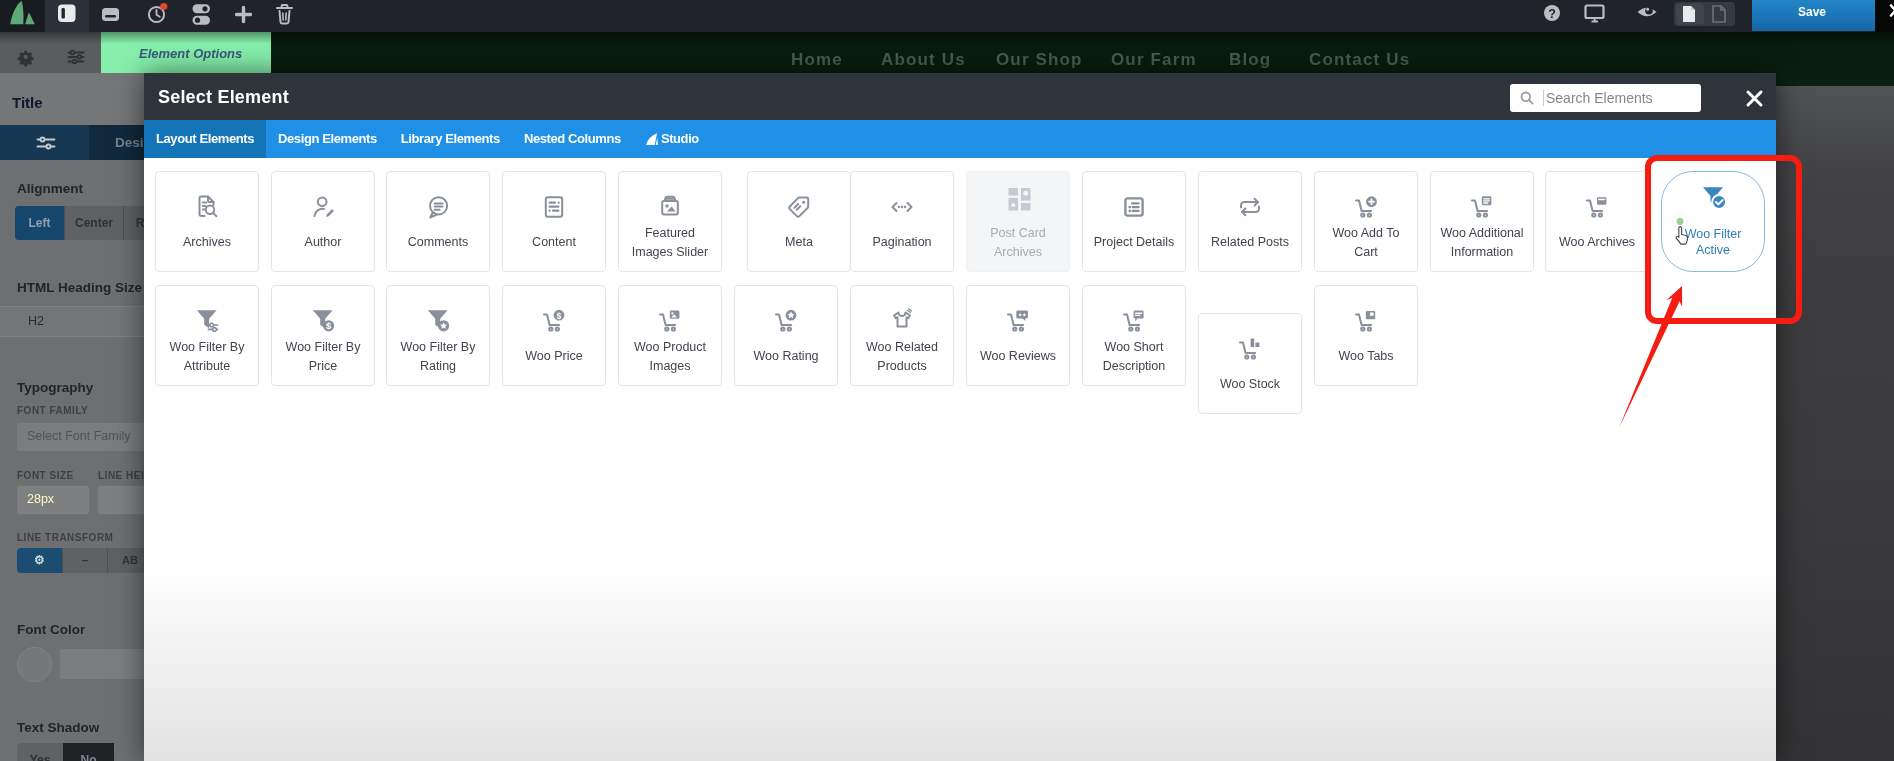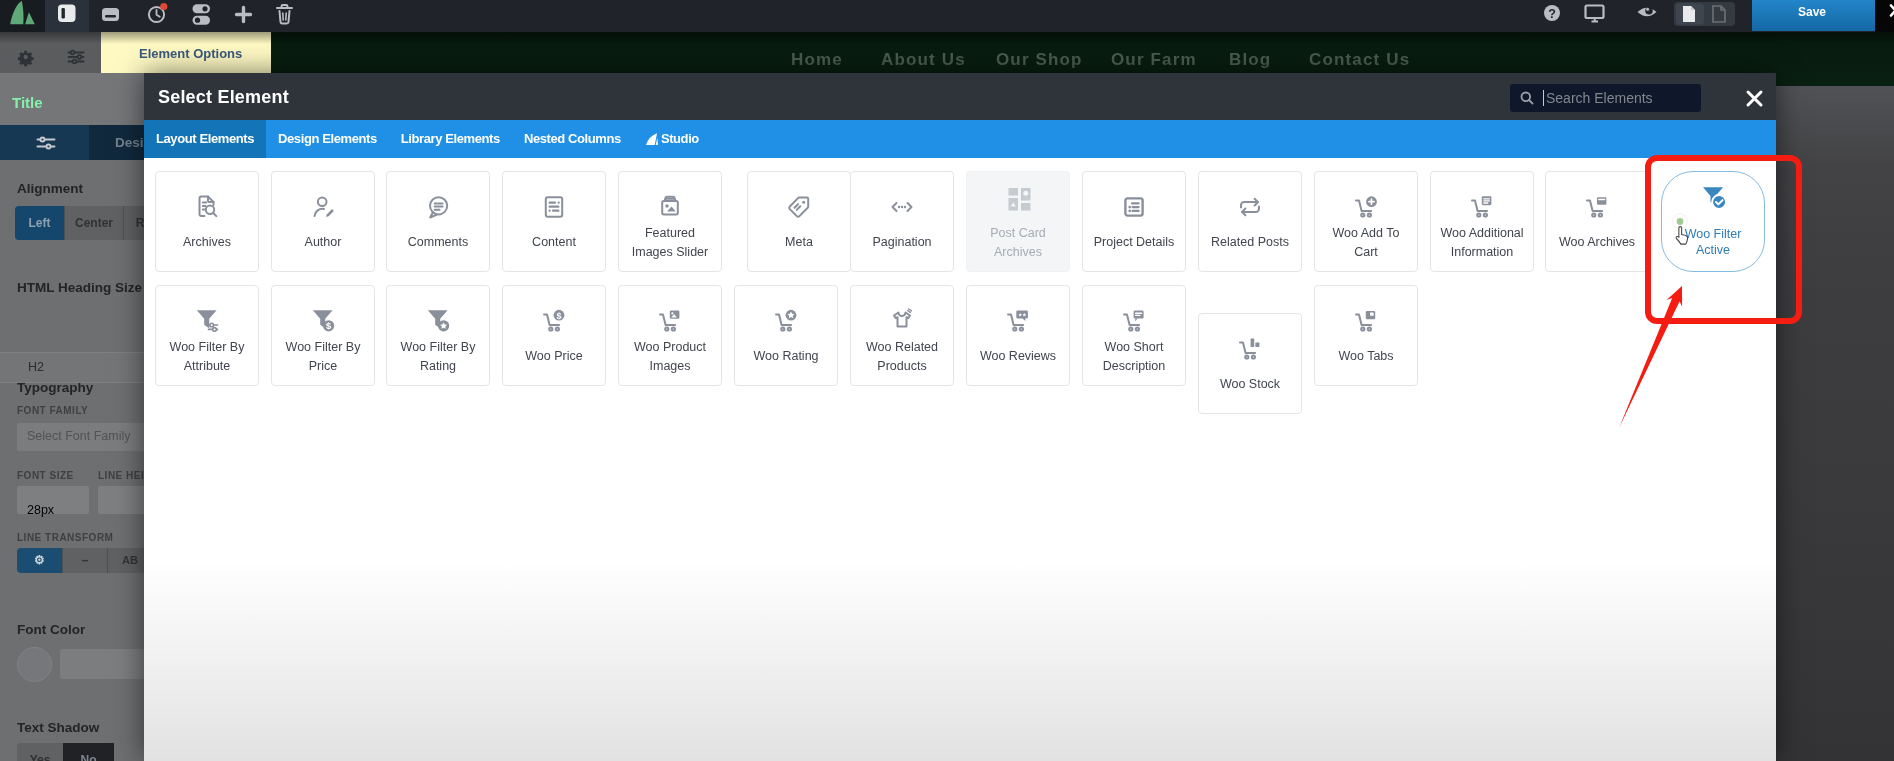--- a/index.html
+++ b/index.html
@@ -10,36 +10,36 @@
 #logo{position:absolute;left:0;top:0;width:45px;height:32px;background:#181b20;}
 #tab2{position:absolute;left:45px;top:0;width:44px;height:42px;background:#2b313b;border-radius:0 0 4px 4px;}
 
 #siteheader{position:absolute;left:144px;top:32px;width:1750px;height:54px;background:linear-gradient(180deg,#071a0e,#0a2012);}
 .nav{position:absolute;top:0;height:54px;line-height:55px;font-size:17px;font-weight:bold;letter-spacing:1.15px;color:#4c5d53;}
 
 #rightstrip{position:absolute;left:1776px;top:86px;width:118px;height:675px;background:linear-gradient(180deg,#505256 0%,#434345 12%,#3d3d3f 30%,#3a3a3c 60%,#333335 100%);}
 
 #sidebar{position:absolute;left:0;top:32px;width:271px;height:729px;background:#6d6f71;}
 #sbheadL{position:absolute;left:0;top:0;width:101px;height:41px;background:#5a5c5e;}
-#sbheadT{position:absolute;left:101px;top:0;width:170px;height:41px;background:#fef9c3;}
+#sbheadT{position:absolute;left:101px;top:0;width:170px;height:41px;background:#86efac;font-style:italic;}
 #sbheadT span{position:absolute;left:38px;top:14px;font-size:13px;font-weight:bold;color:#3a5a7d;}
 .sblabel{position:absolute;left:17px;font-weight:bold;color:#222426;font-size:13.5px;}
 .sbsmall{position:absolute;left:17px;font-weight:bold;color:#3e4042;font-size:10px;letter-spacing:.5px;}
 #navybar{position:absolute;left:0;top:93px;width:271px;height:35px;background:#10293d;}
 #navytab1{position:absolute;left:0;top:0;width:89px;height:35px;background:#163853;}
 #navybar .dtx{position:absolute;left:115px;top:10px;font-size:13.5px;font-weight:bold;color:#75818c;}
 .seg{position:absolute;display:flex;height:34px;align-items:flex-end;}
 .seg div{height:34px;line-height:34px;text-align:center;font-size:12px;font-weight:bold;}
 .input{position:absolute;background:#7a7c7e;border-radius:2px;}
 .input span{position:absolute;left:10px;font-size:12.5px;color:#4b4d4f;}
 
 #modal{position:absolute;left:144px;top:73px;z-index:10;width:1632px;height:688px;background:linear-gradient(180deg,#ffffff 0%,#ffffff 71%,#e2e2e2 100%);box-shadow:0 0 26px rgba(0,0,0,0.55);}
 #mhead{position:absolute;left:0;top:0;width:1632px;height:47px;background:#2f343a;}
 #mtitle{position:absolute;left:14px;top:14px;font-size:18px;font-weight:bold;color:#fff;letter-spacing:.2px;}
-#msearch{position:absolute;left:1366px;top:11px;width:191px;height:28px;background:#0f172a;border-radius:3px;}
+#msearch{position:absolute;left:1366px;top:11px;width:191px;height:28px;background:#ffffff;border-radius:3px;}
 #msearch .ph{position:absolute;left:33px;top:6px;font-size:14px;color:#82878e;border-left:1px solid #c8cacd;padding-left:2px;}
 #mclose{position:absolute;left:1601px;top:16px;width:19px;height:19px;}
 #mtabs{position:absolute;left:0;top:47px;width:1632px;height:38px;background:#2090e7;display:flex;}
 #mtabs .tb{height:38px;line-height:38px;padding:0 12px;font-size:13px;letter-spacing:-0.4px;font-weight:bold;color:#fff;}
 #mtabs .tb.act{background:#1474b8;padding:0 12px;}
 
 .card{position:absolute;width:104px;height:101px;background:#fff;border:1px solid #e3e5e8;border-radius:4px;}
 .card .ic{position:absolute;left:0;top:22px;width:102px;height:26px;display:flex;align-items:center;justify-content:center;}
 .card .lb{position:absolute;left:0;top:51px;width:102px;height:40px;display:flex;flex-direction:column;justify-content:center;font-size:12.5px;line-height:19.5px;color:#41454e;text-align:center;}
 .card.dis{background:#f4f5f6;border-color:#f0f1f3;}
@@ -124,49 +124,49 @@
   <path d="M68.5 20.5h15M68.5 25h15M68.5 29.5h15"></path>
   <circle cx="72.5" cy="20.5" r="1.8" fill="#5a5c5e"></circle>
   <circle cx="79.5" cy="25" r="1.8" fill="#5a5c5e"></circle>
   <circle cx="74.5" cy="29.5" r="1.8" fill="#5a5c5e"></circle>
  </g>
 </svg>
 <div id="sbheadT">
       <span>Element Options</span>
     </div>
 <div style="position:absolute;left:0;top:41px;width:271px;height:52px;background:#747678;"></div>
-<div class="sblabel" style="top:62px;left:12px;font-size:15px;color:#86efac;">Title</div>
+<div class="sblabel" style="top:62px;left:12px;font-size:15px;color:#0f172a;">Title</div>
 <div id="navybar">
       <div id="navytab1"></div>
       <svg style="position:absolute;left:36px;top:10px;" width="20" height="16" viewBox="0 0 20 16" fill="none" stroke="#c6cad0" stroke-width="1.9" stroke-linecap="round">
         <path d="M1.5 4.5h17M1.5 11.5h17"></path>
         <circle cx="6.5" cy="4.5" r="2" fill="#163853"></circle>
         <circle cx="12.5" cy="11.5" r="2" fill="#163853"></circle>
       </svg>
       <div class="dtx">Desig</div>
     </div>
 <div class="sblabel" style="top:149px;">Alignment</div>
 <div class="seg" style="left:15px;top:174px;width:256px;">
  <div style="width:49px;background:#15466b;color:#8da0b1;border-radius:4px 0 0 4px;">Left</div>
  <div style="width:59px;background:#5f6163;color:#303234;border-left:1px solid #4e5052;">Center</div>
  <div style="width:55px;background:#5f6163;color:#303234;border-left:1px solid #4e5052;">Right</div>
 </div>
 <div class="sblabel" style="top:248px;">HTML Heading Size</div>
-<div class="input" style="left:0px;top:274px;width:271px;height:31px;background:#737577;border-top:1px solid #7e8082;border-bottom:1px solid #7e8082;border-radius:0;margin-top:46px;">
+<div class="input" style="left:0px;top:274px;width:271px;height:31px;background:#737577;border-top:1px solid #7e8082;border-bottom:1px solid #7e8082;border-radius:0;">
       <span style="top:7px;left:28px;color:#2b2d2f;">H2</span>
     </div>
 <div class="sblabel" style="top:348px;">Typography</div>
 <div class="sbsmall" style="top:373px;">FONT FAMILY</div>
 <div class="input" style="left:17px;top:391px;width:254px;height:28px;">
       <span style="top:6px;color:#515355;">Select Font Family</span>
     </div>
 <div class="sbsmall" style="top:438px;">FONT SIZE</div>
 <div class="sbsmall" style="left:98px;top:438px;">LINE HEIGHT</div>
 <div class="input" style="left:17px;top:454px;width:72px;height:28px;background:#7d7f81;">
-      <span style="top:17px;color:#000000;">28px</span>
+      <span style="top:6px;color:#fef9c3;">28px</span>
     </div>
 <div class="input" style="left:98px;top:454px;width:72px;height:28px;background:#7d7f81;"></div>
 <div class="sbsmall" style="top:500px;">LINE TRANSFORM</div>
 <div class="seg" style="left:17px;top:516px;width:254px;height:25px;">
  <div style="width:45px;height:25px;line-height:25px;background:#1b4d73;border-radius:4px 0 0 4px;color:#cfd6dc;">⚙</div>
  <div style="width:45px;height:25px;line-height:25px;background:#5f6163;color:#313335;border-left:1px solid #4e5052;">–</div>
  <div style="width:45px;height:25px;line-height:25px;background:#5f6163;color:#313335;border-left:1px solid #4e5052;font-size:11px;">AB</div>
 </div>
 <div class="sblabel" style="top:590px;">Font Color</div>
 <div style="position:absolute;left:16.5px;top:614.5px;width:35px;height:35px;border-radius:50%;background:#75777a;border:1px solid #808284;"></div>

